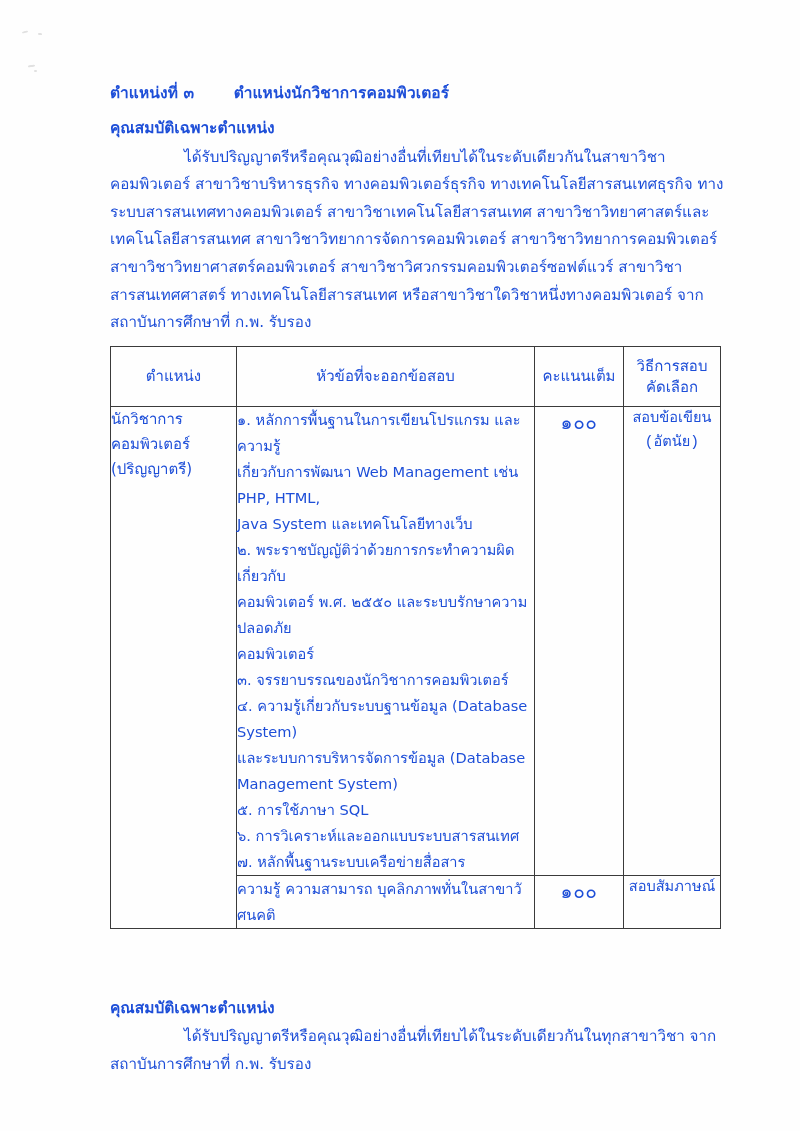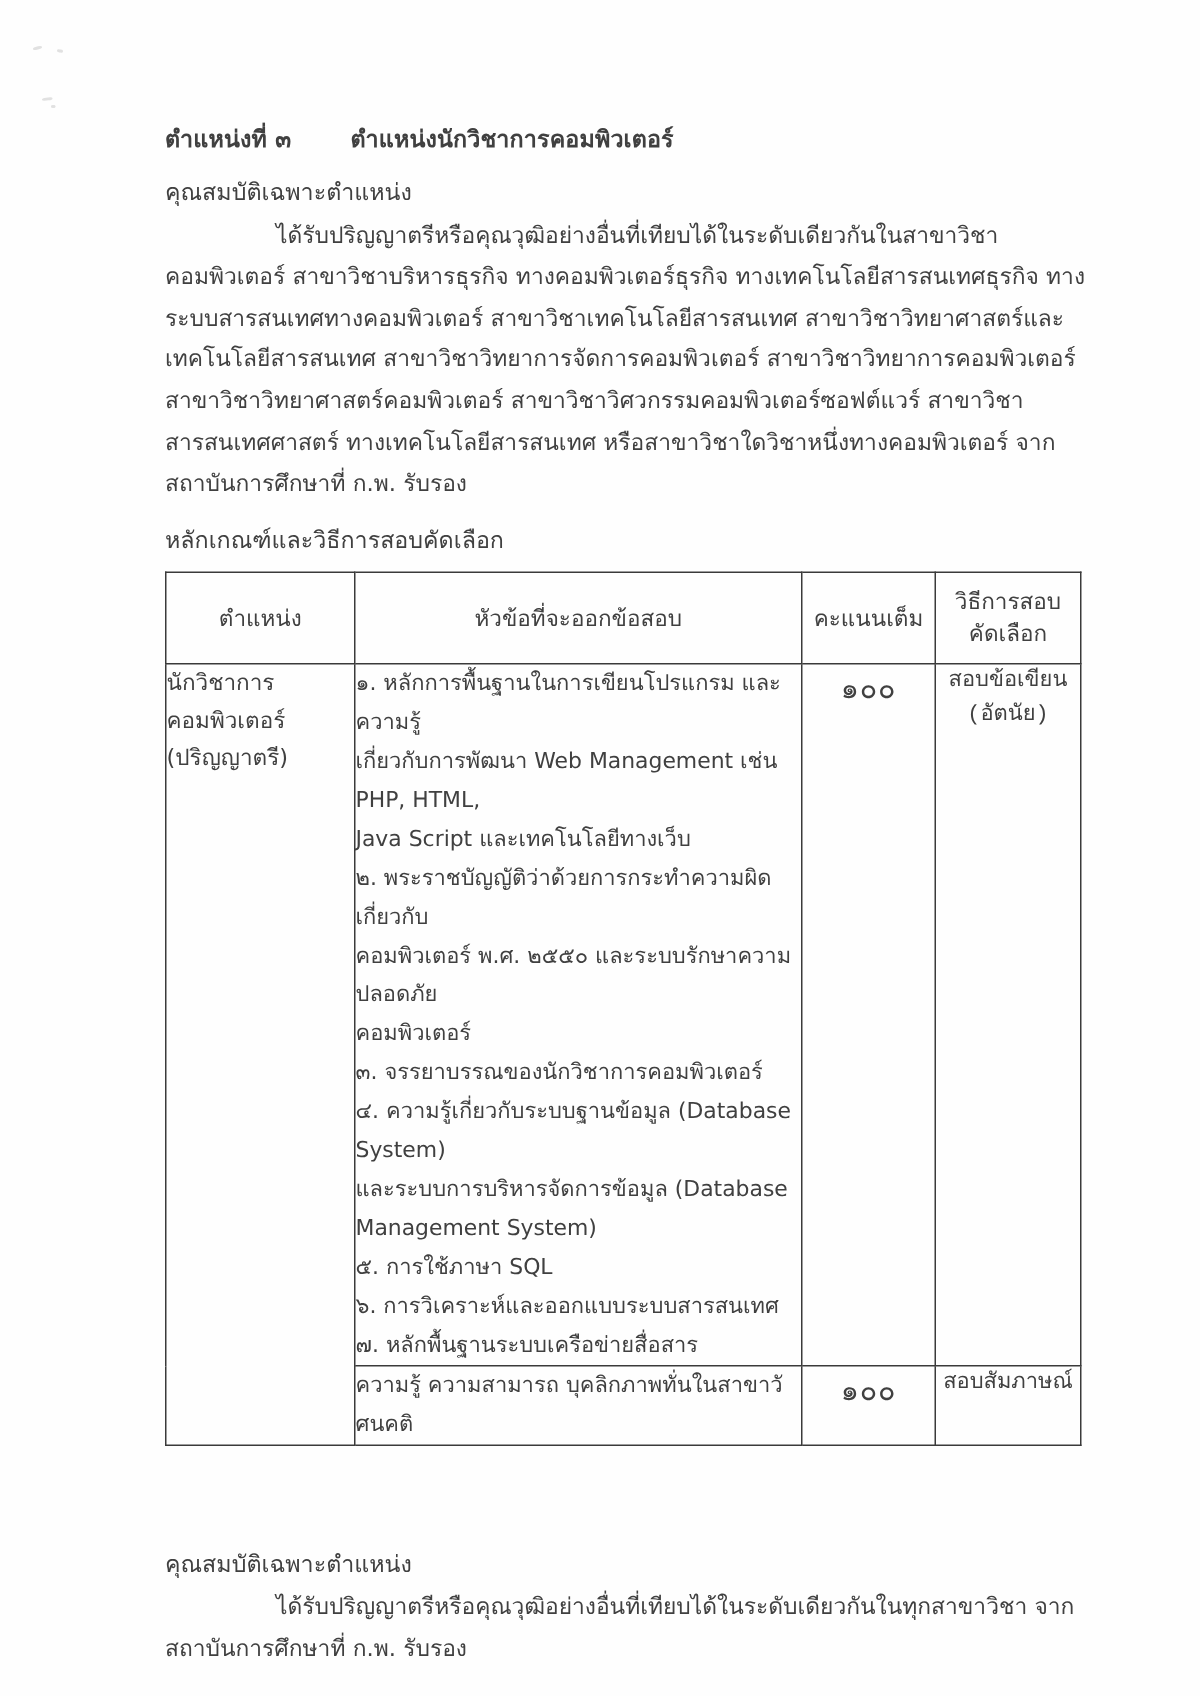--- a/index.html
+++ b/index.html
@@ -6,21 +6,21 @@
     margin: 0;
     padding: 0;
     background: #ffffff;
   }
   .page {
     position: relative;
     width: 800px;
     height: 1131px;
     background: #fefefe;
     font-family: "DejaVu Sans", "Liberation Sans", sans-serif;
-    color: #404040;
+    color: #1d4ed8;
     overflow: hidden;
   }
 
   
   .speck {
     position: absolute;
     background: #c9c9c9;
     opacity: 0.55;
     border-radius: 40%;
   }
@@ -44,21 +44,21 @@
     line-height: 1.5;
     white-space: nowrap;
   }
   .pos-head .pos-head-title {
     display: inline-block;
     margin-left: 34px;
     font-weight: bold;
   }
   .sub-head {
     font-size: 15.5px;
-    font-weight: normal;
+    font-weight: bold;
     line-height: 1.5;
     margin-top: 12px;
   }
   .body-para {
     font-size: 15.2px;
     line-height: 1.82;
     text-align: left;
     margin-top: 3px;
   }
   .body-para .indent { display: inline-block; width: 74px; }
@@ -132,21 +132,20 @@
 
       <div class="pos-head">
         <span>ตำแหน่งที่ ๓</span>
         <span class="pos-head-title">ตำแหน่งนักวิชาการคอมพิวเตอร์</span>
       </div>
 
       <div class="sub-head">คุณสมบัติเฉพาะตำแหน่ง</div>
 
       <div class="body-para"><span class="indent"></span><span>ได้รับปริญญาตรีหรือคุณวุฒิอย่างอื่นที่เทียบได้ในระดับเดียวกันในสาขาวิชาคอมพิวเตอร์ สาขาวิชาบริหารธุรกิจ ทางคอมพิวเตอร์ธุรกิจ ทางเทคโนโลยีสารสนเทศธุรกิจ ทางระบบสารสนเทศทางคอมพิวเตอร์ สาขาวิชาเทคโนโลยีสารสนเทศ สาขาวิชาวิทยาศาสตร์และเทคโนโลยีสารสนเทศ สาขาวิชาวิทยาการจัดการคอมพิวเตอร์ สาขาวิชาวิทยาการคอมพิวเตอร์ สาขาวิชาวิทยาศาสตร์คอมพิวเตอร์ สาขาวิชาวิศวกรรมคอมพิวเตอร์ซอฟต์แวร์ สาขาวิชาสารสนเทศศาสตร์ ทางเทคโนโลยีสารสนเทศ หรือสาขาวิชาใดวิชาหนึ่งทางคอมพิวเตอร์ จากสถาบันการศึกษาที่ ก.พ. รับรอง</span></div>
 
-      <div class="sub-head">หลักเกณฑ์และวิธีการสอบคัดเลือก</div>
 
       <table class="exam">
         <colgroup>
           <col class="c-position">
             <col class="c-topics">
             <col class="c-score">
             <col class="c-method">
         </colgroup>
         <thead>
           <tr>
@@ -161,21 +160,21 @@
         </thead>
         <tbody>
           <tr>
             <td rowspan="2" class="cell-pad cell-position">
               <div>นักวิชาการคอมพิวเตอร์</div>
               <div>(ปริญญาตรี)</div>
             </td>
             <td class="cell-pad cell-topics">
               <span class="topic-line">๑. หลักการพื้นฐานในการเขียนโปรแกรม และความรู้</span>
               <span class="topic-cont">เกี่ยวกับการพัฒนา Web Management เช่น PHP, HTML,</span>
-              <span class="topic-cont">Java Script และเทคโนโลยีทางเว็บ</span>
+              <span class="topic-cont">Java System และเทคโนโลยีทางเว็บ</span>
               <span class="topic-line">๒. พระราชบัญญัติว่าด้วยการกระทำความผิดเกี่ยวกับ</span>
               <span class="topic-cont">คอมพิวเตอร์ พ.ศ. ๒๕๕๐ และระบบรักษาความปลอดภัย</span>
               <span class="topic-cont">คอมพิวเตอร์</span>
               <span class="topic-line">๓. จรรยาบรรณของนักวิชาการคอมพิวเตอร์</span>
               <span class="topic-line">๔. ความรู้เกี่ยวกับระบบฐานข้อมูล (Database System)</span>
               <span class="topic-cont">และระบบการบริหารจัดการข้อมูล (Database</span>
               <span class="topic-cont">Management System)</span>
               <span class="topic-line">๕. การใช้ภาษา SQL</span>
               <span class="topic-line">๖. การวิเคราะห์และออกแบบระบบสารสนเทศ</span>
               <span class="topic-line">๗. หลักพื้นฐานระบบเครือข่ายสื่อสาร</span>

